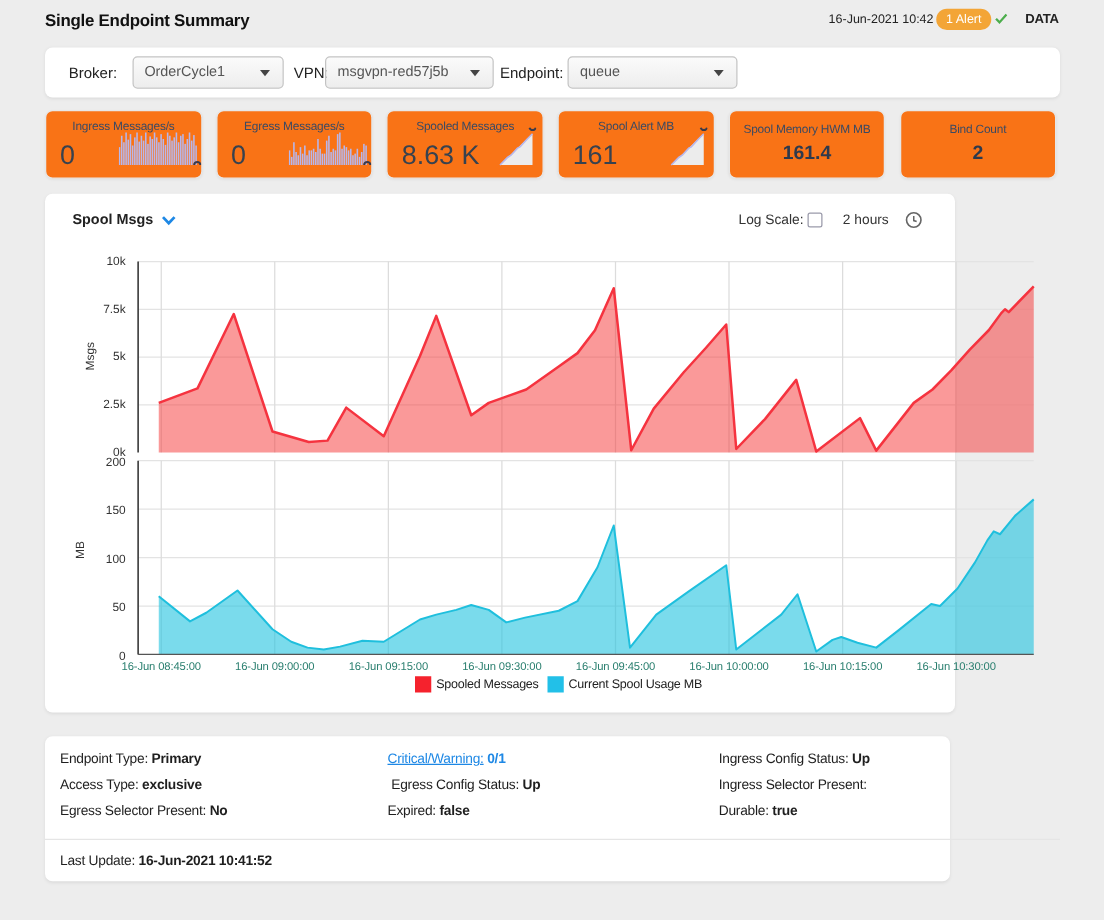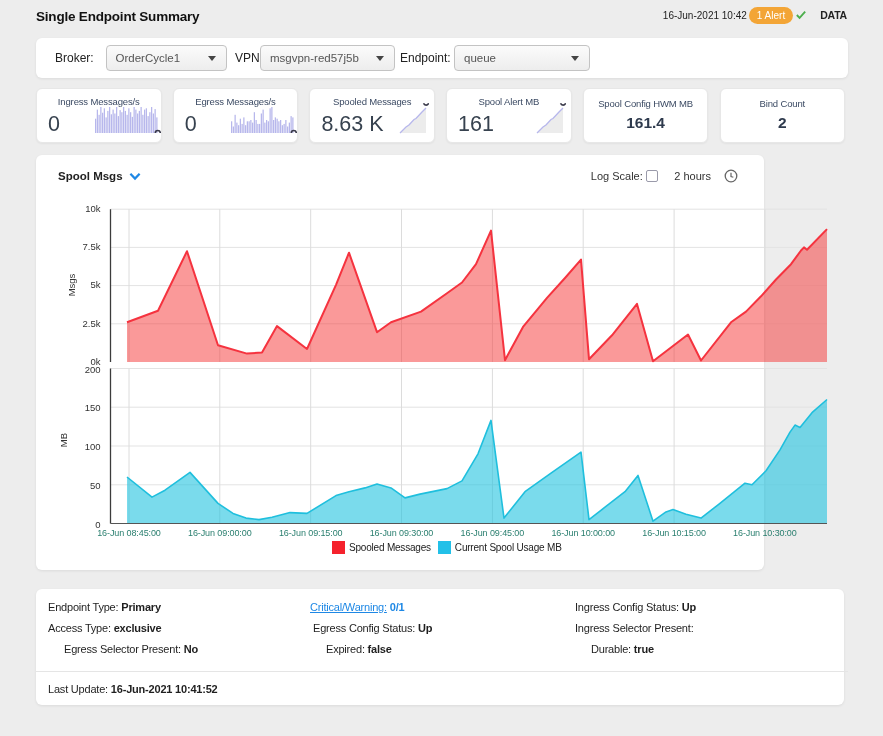--- a/index.html
+++ b/index.html
@@ -1,19 +1,19 @@
 <!DOCTYPE html>
 <html><head><meta charset="utf-8">
 <style>
 * { margin:0; padding:0; box-sizing:border-box; }
 html,body { width:883px; height:736px; background:#ededed; font-family:"Liberation Sans", sans-serif; position:relative; overflow:hidden; }
 svg text { font-family:"Liberation Sans", sans-serif; }
 .abs { position:absolute; }
 .panel { position:absolute; background:#ffffff; border-radius:6px; box-shadow:0 1px 3px rgba(0,0,0,0.08); }
-.card { background:#ffffff; border:1px solid #e7e7e7; border-radius:6px; box-shadow:0 1px 2px rgba(0,0,0,0.05); position:relative; flex:1; }
+.card { background:#f97316; border:1px solid #e7e7e7; border-radius:6px; box-shadow:0 1px 2px rgba(0,0,0,0.05); position:relative; flex:1; }
 .ct { text-align:center; font-size:9.5px; letter-spacing:-0.15px; color:#3b4a63; margin-top:7px; }
 .cv { position:absolute; left:11px; bottom:5px; font-size:21.5px; color:#37424f; }
 .kv { font-size:11px; letter-spacing:-0.2px; color:#1f1f1f; }
 .sel { display:inline-block; height:26px; line-height:24px; background:linear-gradient(#fbfbfb,#ededed); border:1px solid #c3c3c3; border-radius:4px; padding-left:9px; font-size:11.5px; color:#555; position:relative; }
 .sel:after { content:""; position:absolute; right:10px; top:10px; border-left:4px solid transparent; border-right:4px solid transparent; border-top:5.5px solid #444; }
 </style></head>
 <body>
 
 <div class="abs" style="left:36px;top:9px;font-size:13.5px;letter-spacing:-0.2px;font-weight:bold;color:#111;">Single Endpoint Summary</div>
 
@@ -140,21 +140,21 @@
   <div class="card">
     <div class="ct">Spool Alert MB</div>
     <div class="cv">161</div>
     <div class="abs" style="right:5px;bottom:3px;"><svg width="30" height="34" viewBox="0 0 30 34">
           <polygon points="1,32 27,7 27,32" fill="#ececec"></polygon>
           <path d="M1 32 L7 26 L10 24 L15 18.5 L17 17.5 L23 11 L27 7" fill="none" stroke="#b7b7ec" stroke-width="1.3"></path>
           <path d="M24.6 2.2 a 2.6 2.6 0 0 0 5 0" fill="none" stroke="#3a3a4a" stroke-width="1.6"></path>
         </svg></div>
   </div>
   <div class="card">
-    <div class="ct" style="margin-top:9px;">Spool Config HWM MB</div>
+    <div class="ct" style="margin-top:9px;">Spool Memory HWM MB</div>
     <div style="text-align:center;font-size:15.5px;font-weight:bold;color:#2e3a4d;margin-top:5px;">161.4</div>
   </div>
   <div class="card">
     <div class="ct" style="margin-top:9px;">Bind Count</div>
     <div style="text-align:center;font-size:15.5px;font-weight:bold;color:#2e3a4d;margin-top:5px;">2</div>
   </div>
 </div>
 
 <div class="panel" style="left:36px;top:155px;width:728px;height:415px;">
   <div class="abs" style="left:22px;top:15px;font-size:11.5px;font-weight:bold;color:#222;display:flex;align-items:center;">Spool Msgs
@@ -223,33 +223,33 @@
 <text x="547.2" y="381.0" text-anchor="middle" font-size="9" fill="#2a7f6f" letter-spacing="-0.1">16-Jun 10:00:00</text>
 <text x="638.1" y="381.0" text-anchor="middle" font-size="9" fill="#2a7f6f" letter-spacing="-0.1">16-Jun 10:15:00</text>
 <text x="728.9" y="381.0" text-anchor="middle" font-size="9" fill="#2a7f6f" letter-spacing="-0.1">16-Jun 10:30:00</text>
 </svg>
   <div class="abs" style="left:296px;top:386px;display:flex;align-items:center;font-size:10px;letter-spacing:-0.2px;color:#222;">
     <span style="width:13px;height:13px;background:#f5222d;display:inline-block;margin-right:4px;"></span>Spooled Messages
     <span style="width:13px;height:13px;background:#22c0e8;display:inline-block;margin-left:7px;margin-right:4px;"></span>Current Spool Usage MB
   </div>
 </div>
 
-<div class="panel" style="left:36px;top:589px;width:808px;height:116px;">
+<div class="panel" style="left:36px;top:589px;width:724px;height:116px;">
   <div class="abs kv" style="left:12px;top:7px;width:788px;">
     <div style="display:flex;">
         <div style="width:262px;padding:4.7px 0;">Endpoint Type: <b>Primary</b></div>
         <div style="width:265px;padding:4.7px 0;"><span style="color:#1e88e5;text-decoration:underline;">Critical/Warning:</span> <b style="color:#1e88e5;">0/1</b></div>
         <div style="padding:4.7px 0;">Ingress Config Status: <b>Up</b></div>
       </div>
     <div style="display:flex;">
         <div style="width:265px;padding:4.7px 0;">Access Type: <b>exclusive</b></div>
         <div style="width:262px;padding:4.7px 0;">Egress Config Status: <b>Up</b></div>
         <div style="padding:4.7px 0;">Ingress Selector Present: </div>
       </div>
     <div style="display:flex;">
-        <div style="width:262px;padding:4.7px 0;margin-left:16px;">Egress Selector Present: <b>No</b></div>
+        <div style="width:262px;padding:4.7px 0;">Egress Selector Present: <b>No</b></div>
         <div style="width:265px;padding:4.7px 0;">Expired: <b>false</b></div>
         <div style="padding:4.7px 0;">Durable: <b>true</b></div>
       </div>
   </div>
   <div class="abs" style="left:0px;top:82px;width:812px;border-top:1px solid #e5e5e5;"></div>
   <div class="abs kv" style="left:12px;top:94px;">Last Update: <b>16-Jun-2021 10:41:52</b></div>
 </div>
 
 </body></html>

